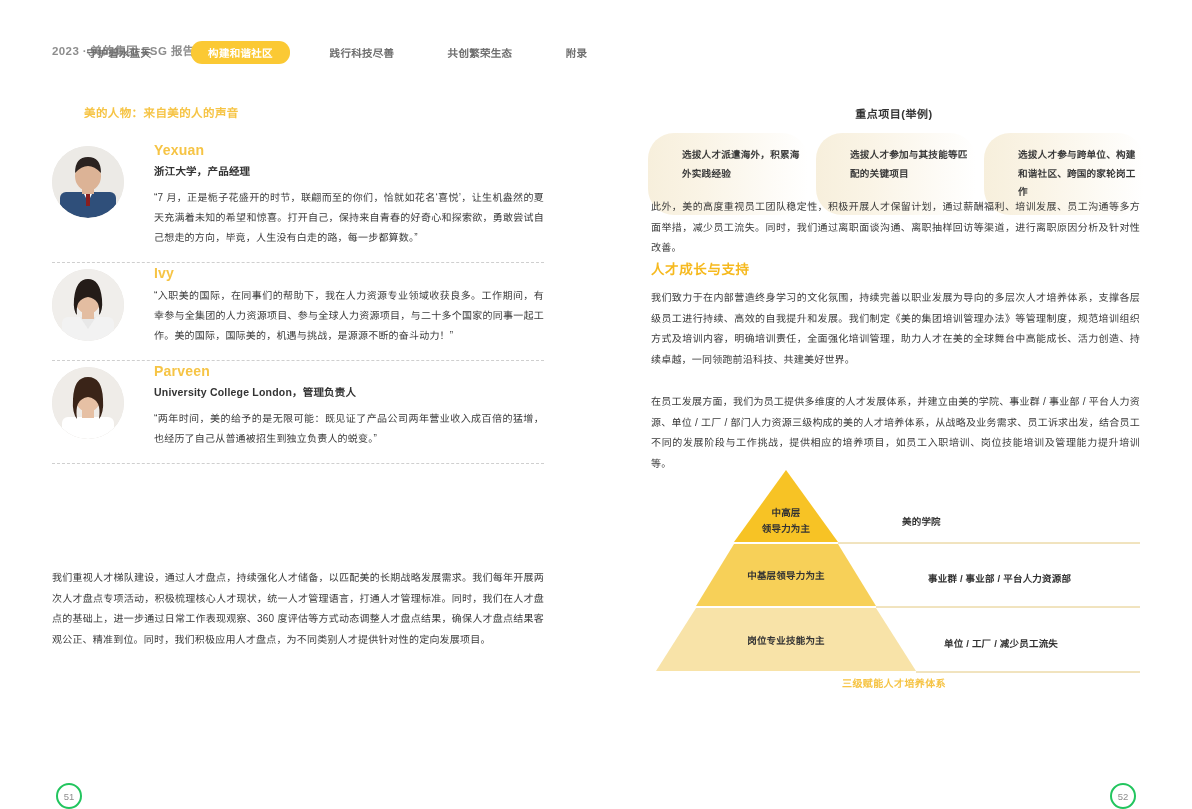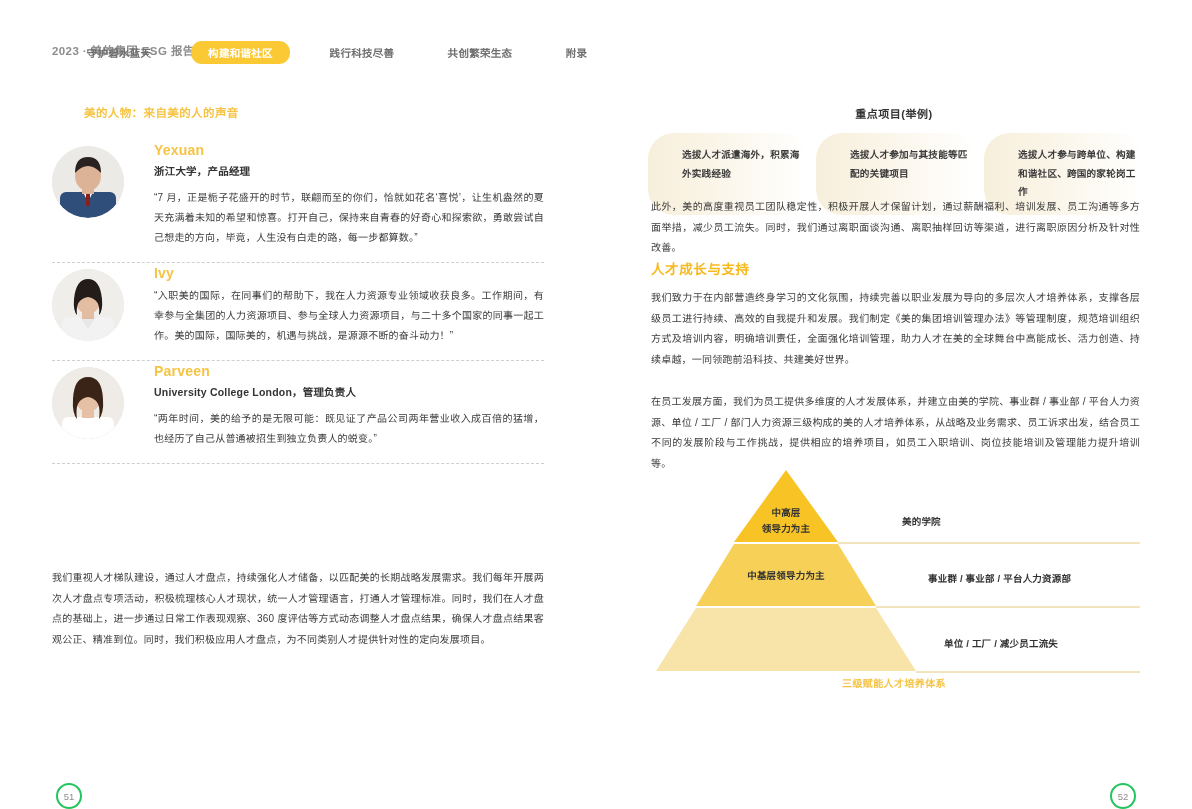--- a/index.html
+++ b/index.html
@@ -282,20 +282,21 @@
     <polygon id="tier0" points="138,2 190,74 86,74" fill="#f7c325"></polygon>
     <polygon id="tier1" points="190,76 228,138 48,138 86,76" fill="#f7d058"></polygon>
     <polygon id="tier2" points="228,140 268,203 8,203 48,140" fill="#f8e3a8"></polygon>
     <line x1="190" y1="75" x2="492" y2="75" stroke="#e3c87e" stroke-width="1"></line>
     <line x1="228" y1="139" x2="492" y2="139" stroke="#e3c87e" stroke-width="1"></line>
     <line x1="268" y1="204" x2="492" y2="204" stroke="#e3c87e" stroke-width="1"></line>
   </svg>
 
   <div class="pyr-label" style="left:86px;top:37px;width:104px;"><span>中高层</span><br><span>领导力为主</span></div>
   <div class="pyr-label" style="left:48px;top:100px;width:180px;">中基层领导力为主</div>
+  <div class="pyr-label" style="left:8px;top:165px;width:260px;">岗位专业技能为主</div>
 
   <div class="pyr-right" style="left:254px;top:46px;">美的学院</div>
   <div class="pyr-right" style="left:280px;top:103px;">事业群 / 事业部 / 平台人力资源部</div>
   <div class="pyr-right" style="left:296px;top:168px;">单位 / 工厂 / 减少员工流失</div>
 </div>
 
 <div class="pyr-caption">三级赋能人才培养体系</div>
 
 <div class="pagenum right">52</div>
 

